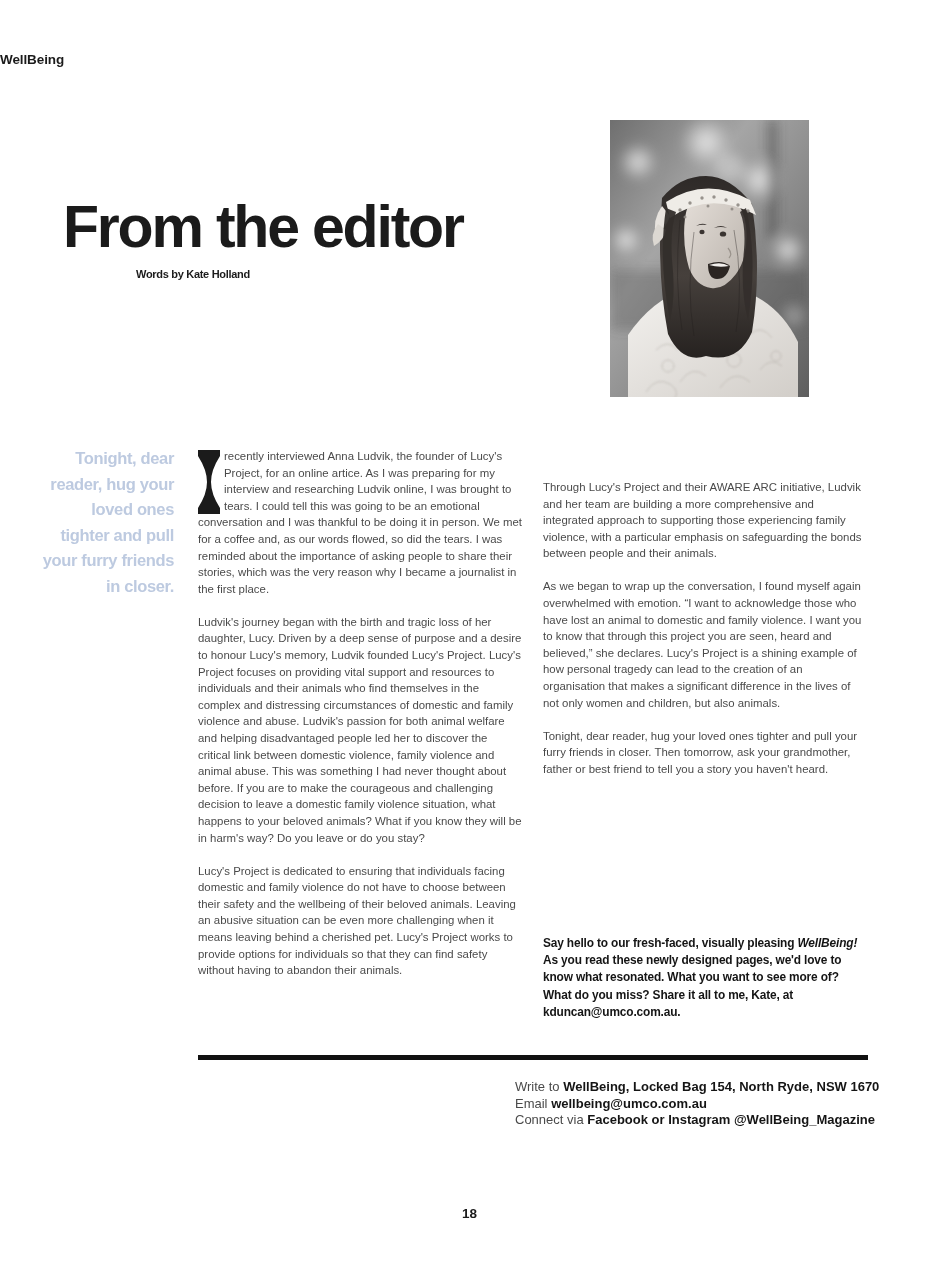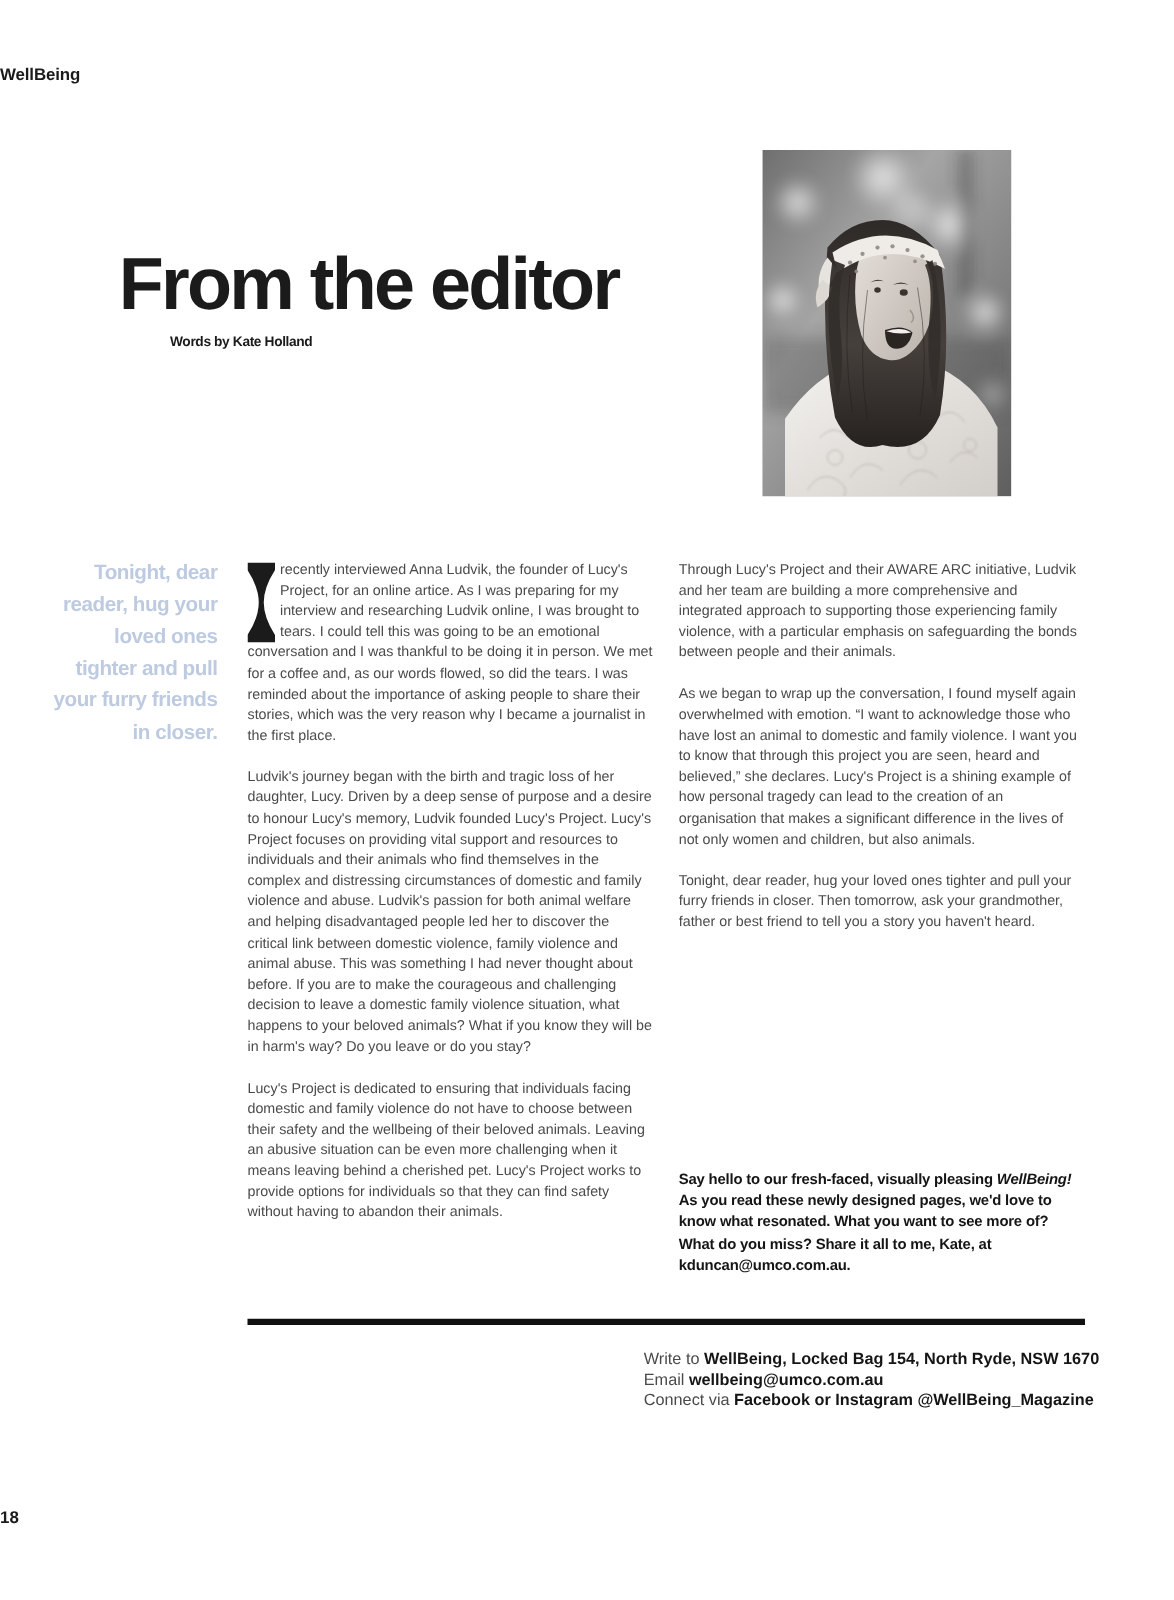--- a/index.html
+++ b/index.html
@@ -28,21 +28,20 @@
   }
   .hero-photo svg { display:block; width:100%; height:100%; }
 
   
   .title {
     position:absolute; left:63px; top:198px;
     font-size:59px; line-height:1.0;
     font-weight:700; letter-spacing:-2.2px;
     color:#1b1b1b;
     white-space:nowrap;
-    margin-left:32px;
   }
   .byline {
     position:absolute; left:124px; top:268px;
     font-size:11px; font-weight:700; letter-spacing:-0.3px;
     color:#1b1b1b;
     margin-left:12px;
   }
 
   
   .pullquote {
@@ -56,21 +55,21 @@
 
   
   .col {
     position:absolute; top:448px;
     width:324px;
     font-size:11.4px; line-height:16.6px;
     color:#4a4a4a;
     letter-spacing:0.01px;
   }
   .col-left  { left:198px; }
-  .col-right { left:543px; }
+  .col-right { left:543px;margin-top:31px; }
   .col p { margin:0 0 16.5px 0; }
   .col p:last-child { margin-bottom:0; }
 
   
   .dropcap-wrap {
     position:relative;
     min-height:66px;
   }
   .dropcap {
     float:left;
@@ -113,20 +112,21 @@
     font-size:13px; line-height:16.6px;
     color:#4a4a4a;
     margin-left:41px;
   }
   .footer-right .line { white-space:nowrap; }
   .footer-right b { color:#151515; font-weight:700; }
 
   
   .folio {
     position:absolute; top:1206px; left:0; width:939px;
+    text-align:center;
     font-size:13.5px; font-weight:700; color:#1b1b1b;
   }
 </style>
 </head>
 <body>
 
 <div class="page">
 
   <div class="running-head">WellBeing</div>
 

